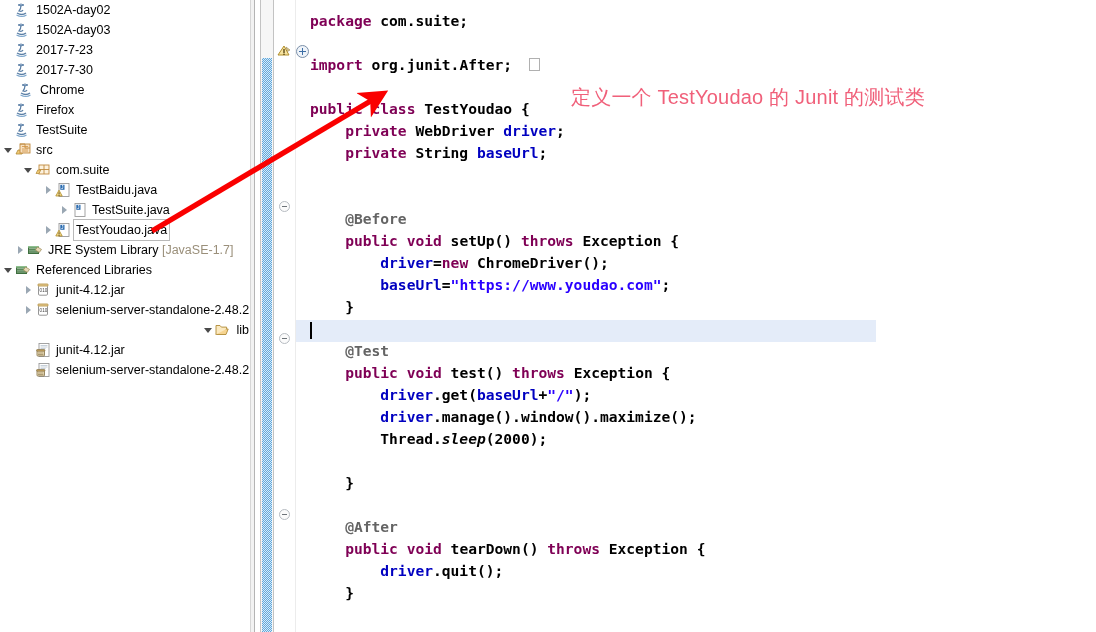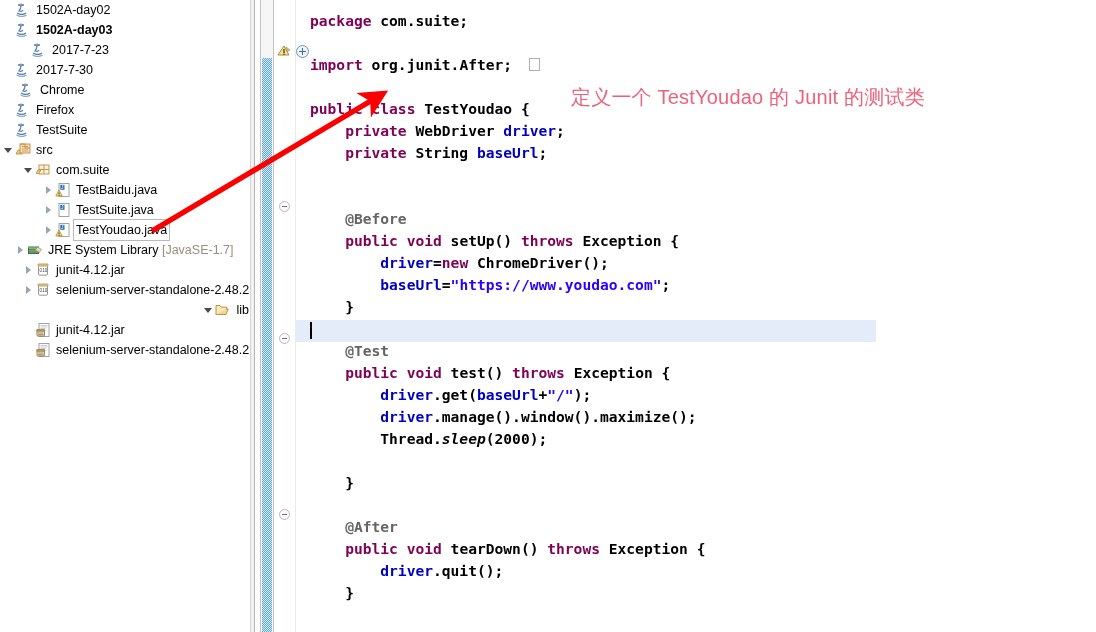--- a/index.html
+++ b/index.html
@@ -227,31 +227,31 @@
       <div class="tree-row" style="padding-left: 2px;">
         <span class="twisty "></span>
         <span class="ico"><svg width="18" height="16" viewBox="0 0 18 16">
             <path d="M3 3 q3 -2 6 0 q-3 2 -6 0 Z" fill="#cfe2f3" stroke="#5b7fa6" stroke-width="0.9"></path>
             <path d="M6 3 q0 4 -2 6 q3 1 4 -1" fill="none" stroke="#5b7fa6" stroke-width="1.2"></path>
             <path d="M2 11 q5 3 9 0" fill="none" stroke="#5b7fa6" stroke-width="1.3"></path>
             <path d="M1.5 13 q5.5 3 10 0" fill="none" stroke="#7fa8cd" stroke-width="1.1"></path>
           </svg></span>
         <span class="lbl-wrap"><span class="lbl">1502A-day02</span></span>
       </div>
-      <div class="tree-row" style="padding-left: 2px; font-weight: bold;">
+      <div class="tree-row" style="padding-left: 2px;">
         <span class="twisty "></span>
         <span class="ico"><svg width="18" height="16" viewBox="0 0 18 16">
             <path d="M3 3 q3 -2 6 0 q-3 2 -6 0 Z" fill="#cfe2f3" stroke="#5b7fa6" stroke-width="0.9"></path>
             <path d="M6 3 q0 4 -2 6 q3 1 4 -1" fill="none" stroke="#5b7fa6" stroke-width="1.2"></path>
             <path d="M2 11 q5 3 9 0" fill="none" stroke="#5b7fa6" stroke-width="1.3"></path>
             <path d="M1.5 13 q5.5 3 10 0" fill="none" stroke="#7fa8cd" stroke-width="1.1"></path>
           </svg></span>
         <span class="lbl-wrap"><span class="lbl">1502A-day03</span></span>
       </div>
-      <div class="tree-row" style="padding-left: 18px; text-align: right;">
+      <div class="tree-row" style="padding-left: 2px; text-align: right;">
         <span class="twisty "></span>
         <span class="ico"><svg width="18" height="16" viewBox="0 0 18 16">
             <path d="M3 3 q3 -2 6 0 q-3 2 -6 0 Z" fill="#cfe2f3" stroke="#5b7fa6" stroke-width="0.9"></path>
             <path d="M6 3 q0 4 -2 6 q3 1 4 -1" fill="none" stroke="#5b7fa6" stroke-width="1.2"></path>
             <path d="M2 11 q5 3 9 0" fill="none" stroke="#5b7fa6" stroke-width="1.3"></path>
             <path d="M1.5 13 q5.5 3 10 0" fill="none" stroke="#7fa8cd" stroke-width="1.1"></path>
           </svg></span>
         <span class="lbl-wrap"><span class="lbl">2017-7-23</span></span>
       </div>
       <div class="tree-row" style="padding-left: 2px;">
@@ -318,21 +318,21 @@
         <span class="ico"><svg width="18" height="16" viewBox="0 0 18 16">
             <rect x="4" y="1.5" width="10" height="13" fill="#ffffff" stroke="#9a9a9a" stroke-width="0.9"></rect>
             <rect x="5.3" y="2.8" width="4.2" height="5" fill="#2b6cb0"></rect>
             <text x="6" y="7.2" font-size="5" fill="#ffffff" font-family="sans-serif">J</text>
             <path d="M0.8 14 L4 8.2 L7.2 14 Z" fill="#f3d98a" stroke="#b08d2a" stroke-width="0.8"></path>
             <rect x="3.6" y="10.3" width="0.9" height="2.2" fill="#574214"></rect>
             <rect x="3.6" y="13" width="0.9" height="0.9" fill="#574214"></rect>
           </svg></span>
         <span class="lbl-wrap"><span class="lbl">TestBaidu.java</span></span>
       </div>
-      <div class="tree-row" style="padding-left: 42px;">
+      <div class="tree-row" style="padding-left: 58px;">
         <span class="twisty collapsed"></span>
         <span class="ico"><svg width="18" height="16" viewBox="0 0 18 16">
             <rect x="4" y="1.5" width="10" height="13" fill="#ffffff" stroke="#9a9a9a" stroke-width="0.9"></rect>
             <rect x="5.3" y="2.8" width="4.2" height="5" fill="#2b6cb0"></rect>
             <text x="6" y="7.2" font-size="5" fill="#ffffff" font-family="sans-serif">J</text>
           </svg></span>
         <span class="lbl-wrap"><span class="lbl">TestSuite.java</span></span>
       </div>
       <div class="tree-row selected" style="padding-left: 42px;">
         <span class="twisty collapsed"></span>
@@ -348,20 +348,30 @@
       </div>
       <div class="tree-row" style="padding-left: 14px;">
         <span class="twisty collapsed"></span>
         <span class="ico"><svg width="18" height="16" viewBox="0 0 18 16">
             <rect x="1" y="4" width="11" height="8" fill="#3f6f3f"></rect>
             <rect x="1" y="4" width="11" height="1.6" fill="#8fc08f"></rect>
             <path d="M2 6.4 h9 M2 8.2 h9 M2 10 h9" stroke="#bcd9bc" stroke-width="0.7"></path>
             <path d="M10.5 5 l4 2.4 l-2.2 3 l-4 -2.4 Z" fill="#e6d9b8" stroke="#9a8650" stroke-width="0.7"></path>
           </svg></span>
         <span class="lbl-wrap"><span class="lbl">JRE System Library</span> <span class="dim">[JavaSE-1.7]</span></span>
+      </div>
+      <div class="tree-row" style="padding-left: 2px;">
+        <span class="twisty expanded"></span>
+        <span class="ico"><svg width="18" height="16" viewBox="0 0 18 16">
+            <rect x="1" y="4" width="11" height="8" fill="#3f6f3f"></rect>
+            <rect x="1" y="4" width="11" height="1.6" fill="#8fc08f"></rect>
+            <path d="M2 6.4 h9 M2 8.2 h9 M2 10 h9" stroke="#bcd9bc" stroke-width="0.7"></path>
+            <path d="M10.5 5 l4 2.4 l-2.2 3 l-4 -2.4 Z" fill="#e6d9b8" stroke="#9a8650" stroke-width="0.7"></path>
+          </svg></span>
+        <span class="lbl-wrap"><span class="lbl">Referenced Libraries</span></span>
       </div>
       <div class="tree-row" style="padding-left: 22px;">
         <span class="twisty collapsed"></span>
         <span class="ico"><svg width="18" height="16" viewBox="0 0 18 16">
             <rect x="3.5" y="3.2" width="9" height="10" rx="1.2" fill="#ffffff" stroke="#8a8a8a" stroke-width="0.9"></rect>
             <rect x="3" y="2" width="10" height="2" rx="0.6" fill="#e8cf9a" stroke="#b08a36" stroke-width="0.8"></rect>
             <text x="4.6" y="10.4" font-size="4.6" fill="#444" font-family="sans-serif">010</text>
           </svg></span>
         <span class="lbl-wrap"><span class="lbl">junit-4.12.jar</span></span>
       </div>

